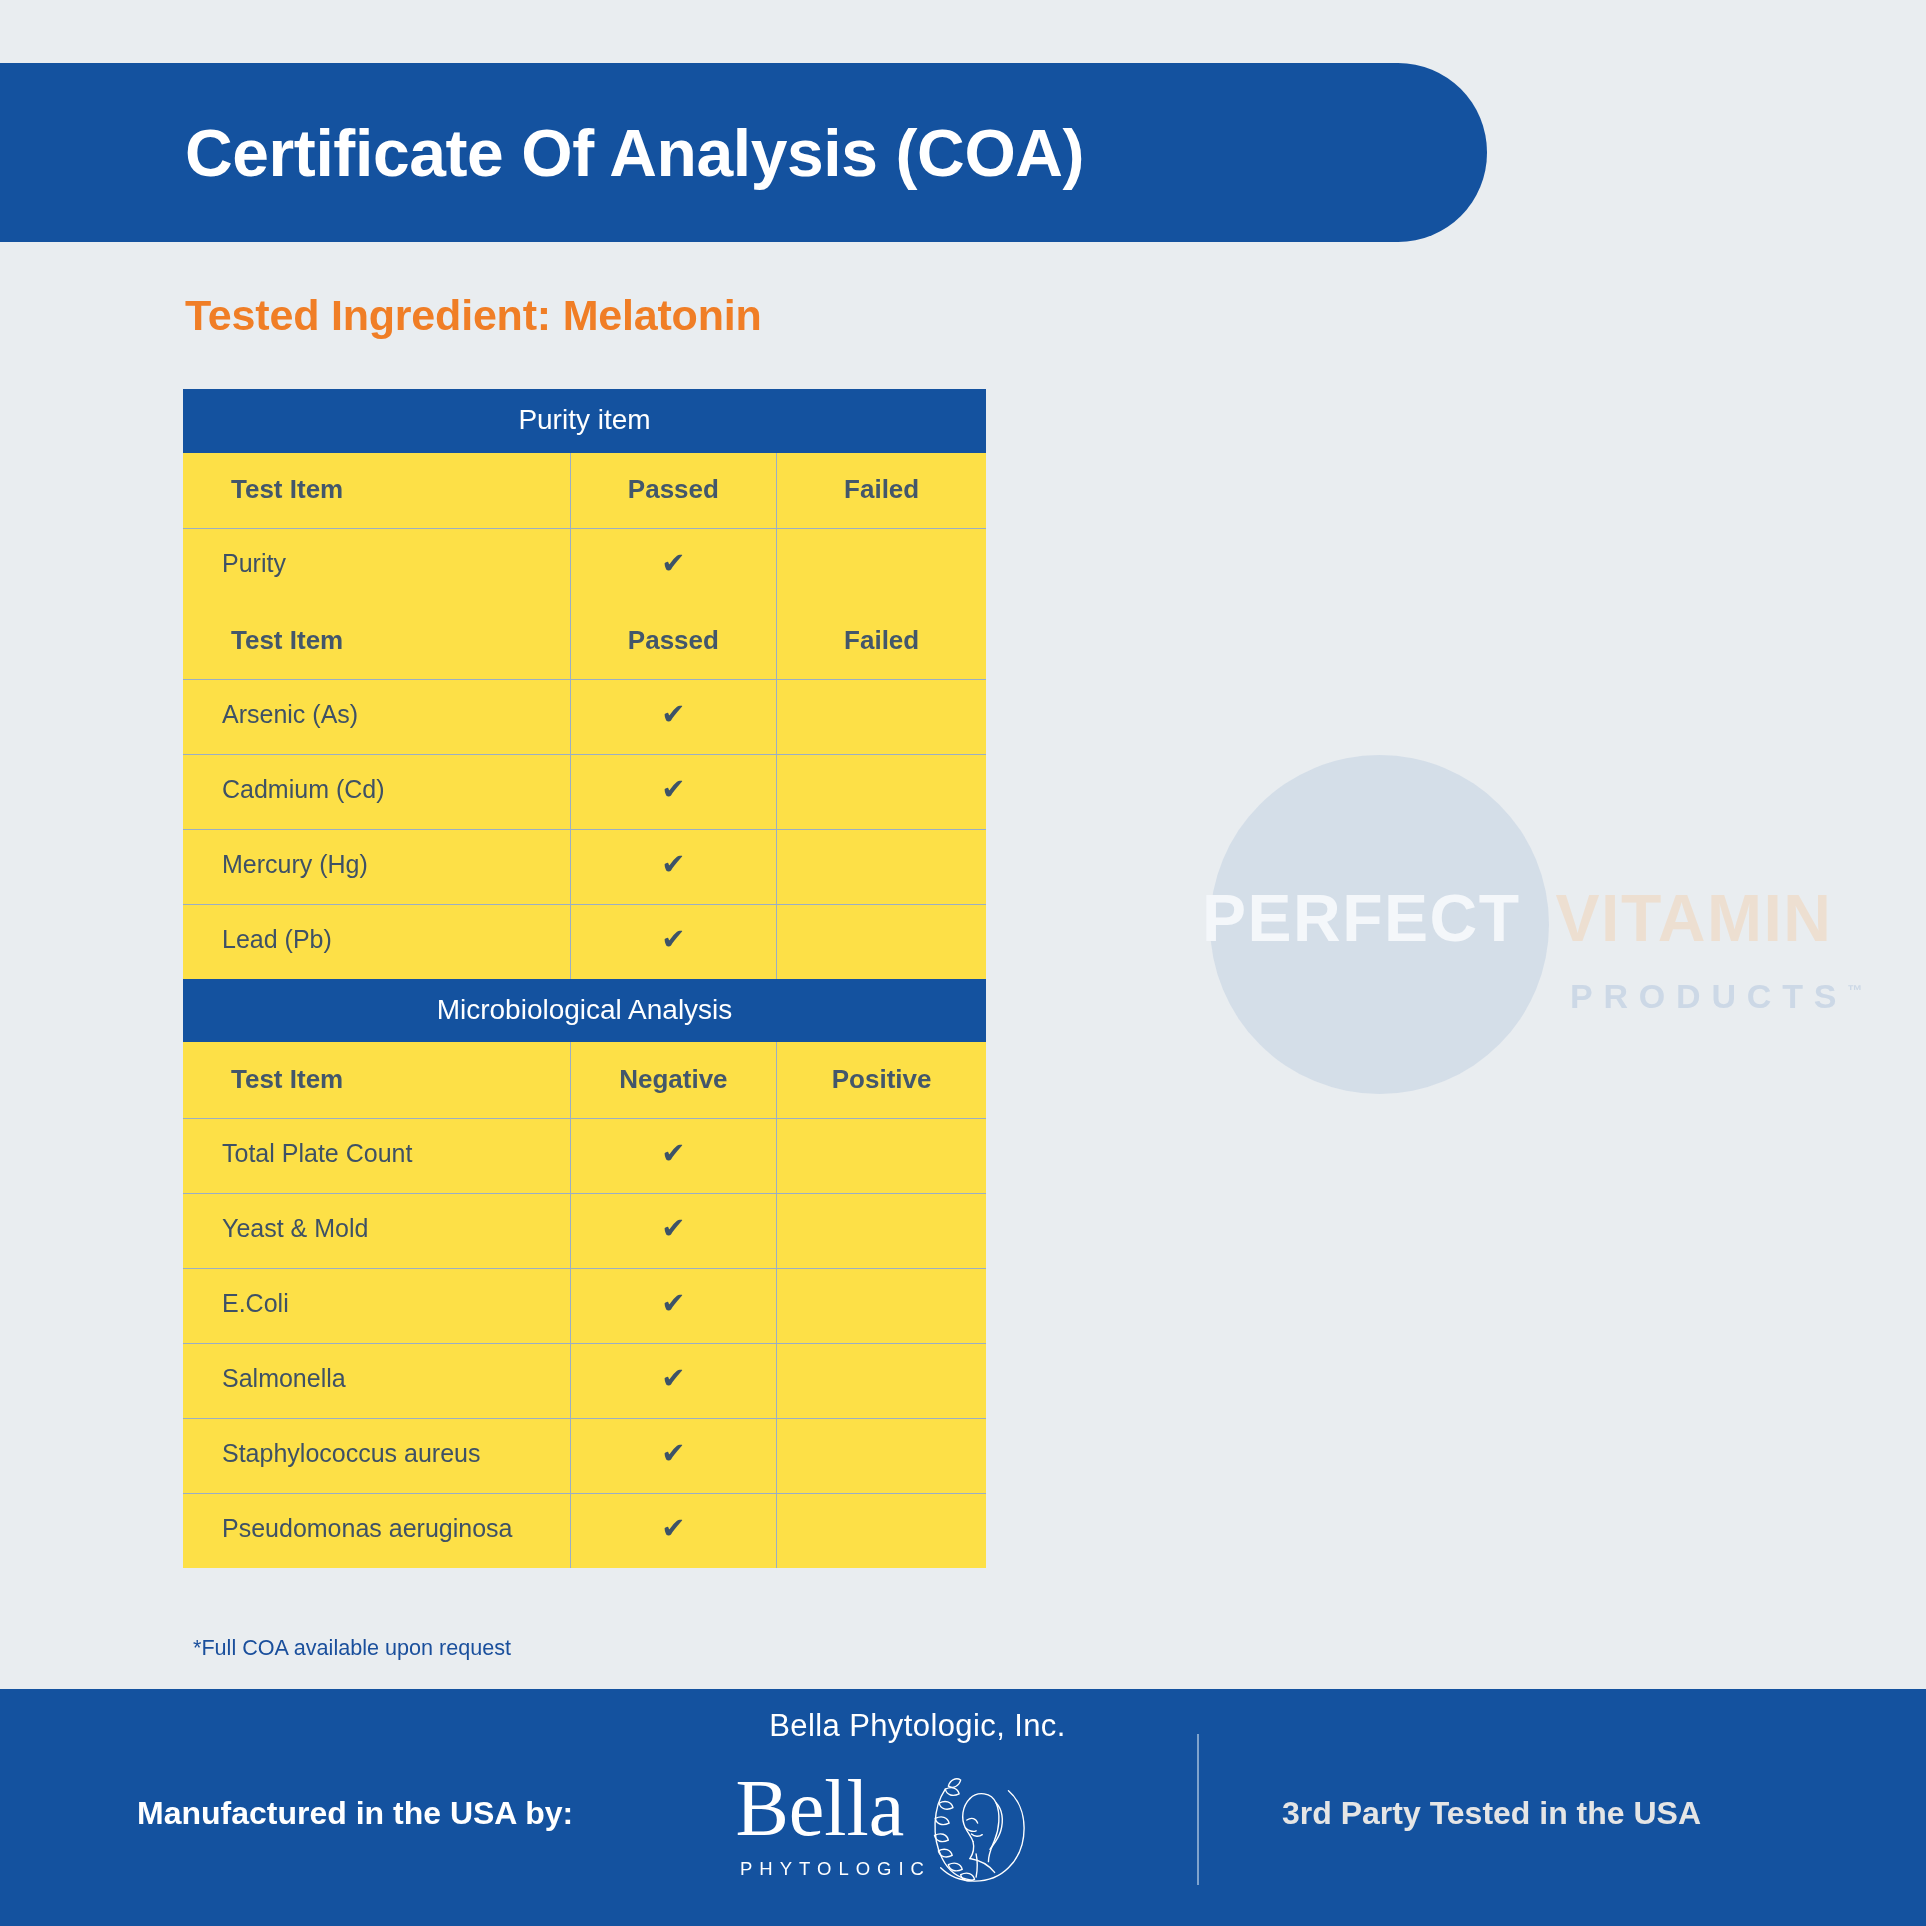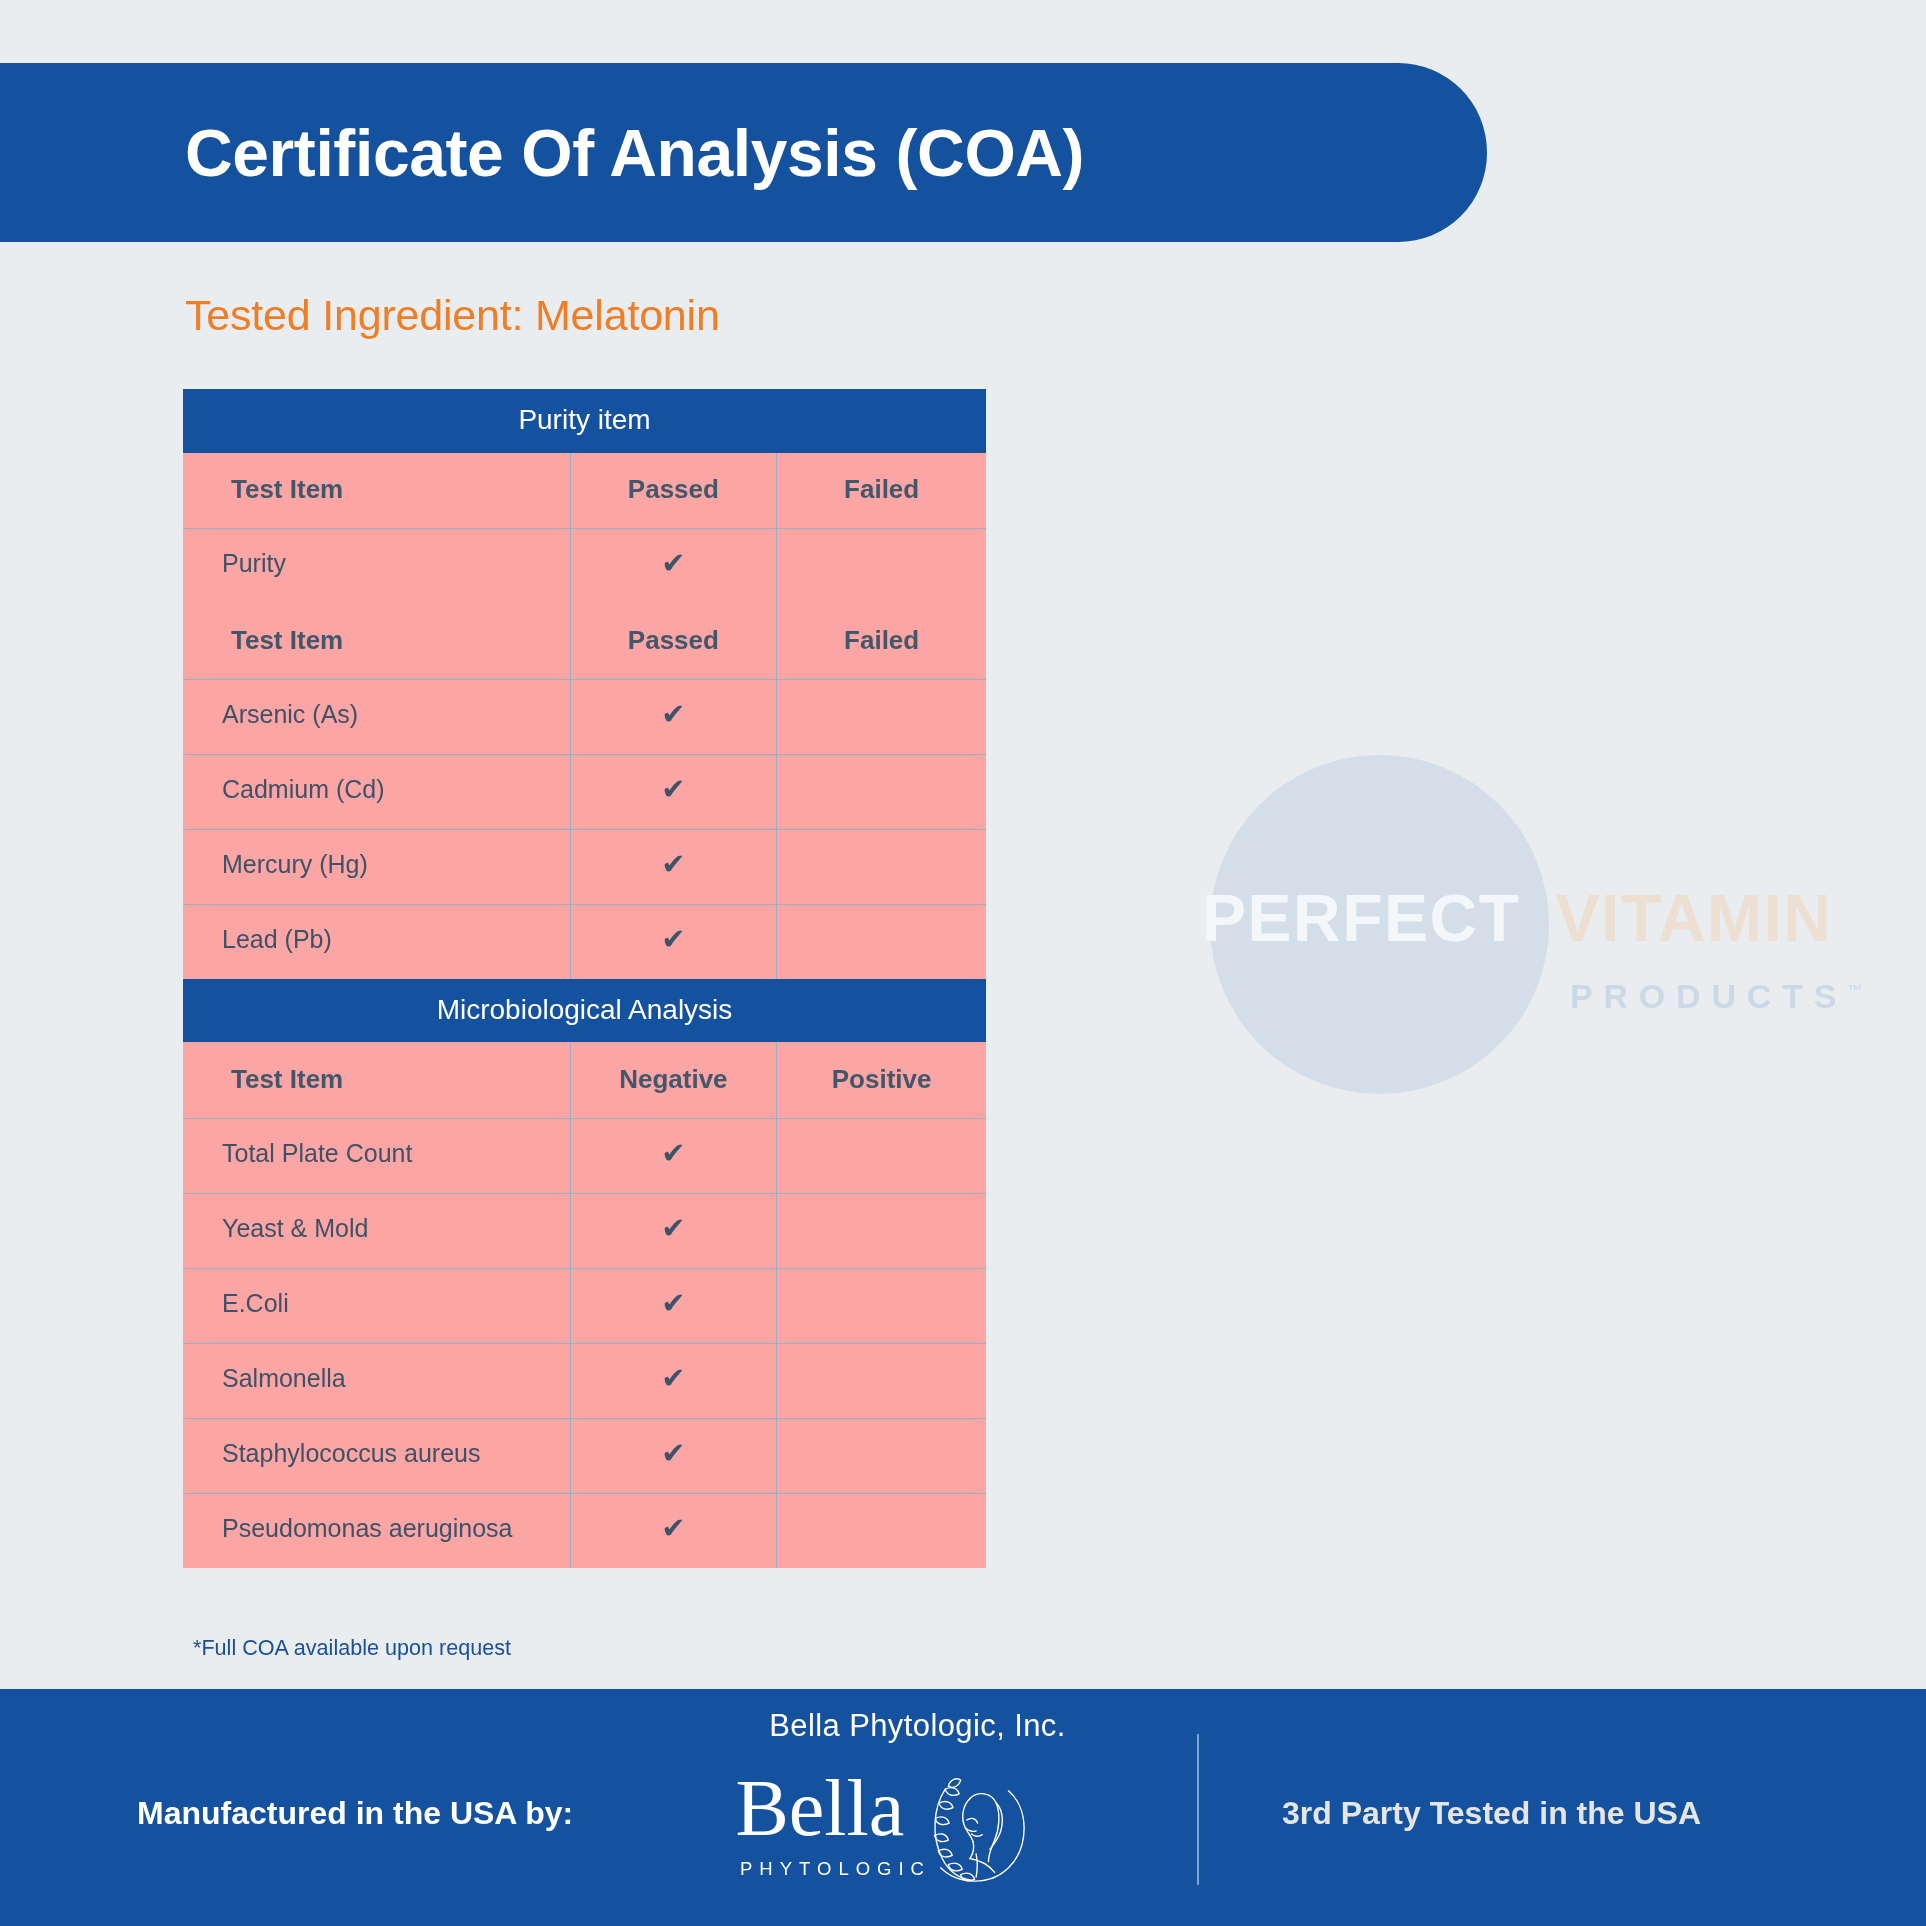--- a/index.html
+++ b/index.html
@@ -37,21 +37,21 @@
     line-height: 1;
   }
 
   
   .ingredient-line {
     position: absolute;
     left: 185px;
     top: 291px;
     color: #f07e26;
     font-size: 43px;
-    font-weight: normal;
+    font-weight: bold;
     letter-spacing: -0.2px;
   }
 
   
   .watermark {
     position: absolute;
     left: 1202px;
     top: 740px;
     width: 693px;
     height: 378px;
@@ -113,21 +113,21 @@
   .section-header {
     background: #14529f;
     color: #ffffff;
     font-size: 28px;
     text-align: center;
     padding: 17px 0 18.5px 0;
     line-height: 1;
   }
   .row {
     display: flex;
-    background: #fca5a5;
+    background: #fde047;
   }
   .col-item   { width: 387px; }
   .col-a      { width: 207px; border-left: 1.5px solid #9aaec4; }
   .col-b      { width: 210px; border-left: 1.5px solid #9aaec4; }
 
   .head-row .cell {
     padding: 21.6px 0 23px 0;
     font-size: 26px;
     font-weight: bold;
     color: #43576b;

